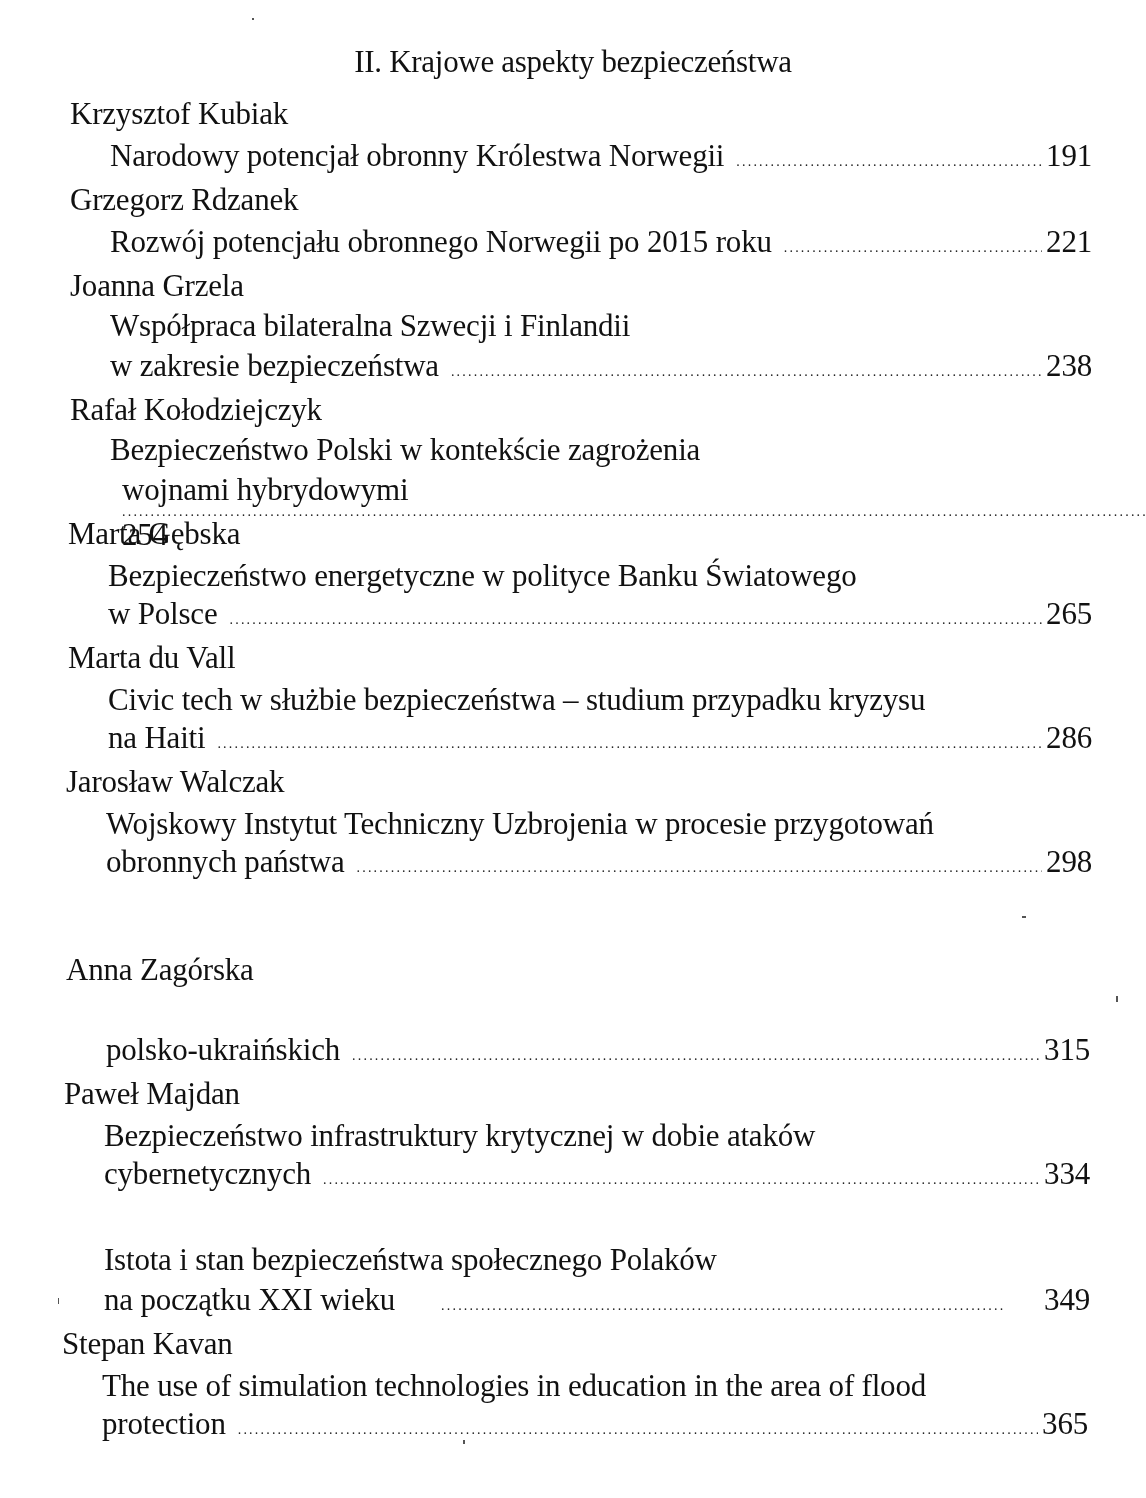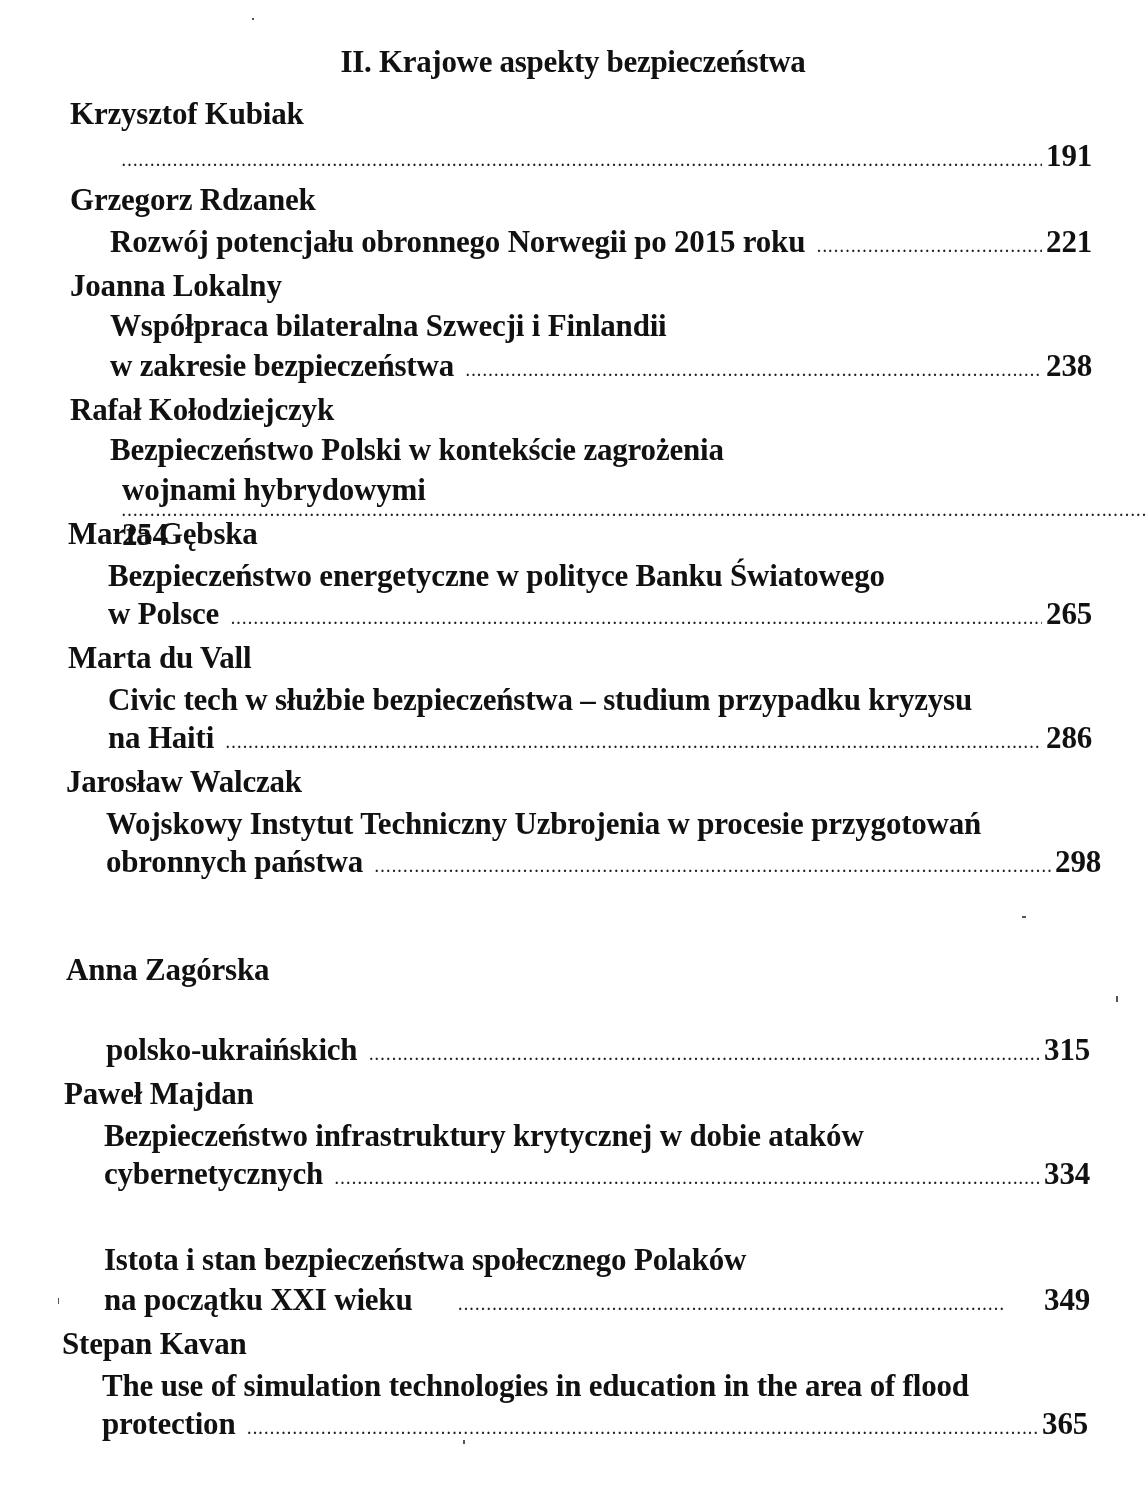--- a/index.html
+++ b/index.html
@@ -1,21 +1,21 @@
 <!DOCTYPE html>
 <html><head>
 <meta charset="utf-8">
 <style>
   html, body { margin: 0; padding: 0; background: #ffffff; }
   body {
     width: 1146px; height: 1498px; position: relative; overflow: hidden;
     font-family: "Liberation Serif", "DejaVu Serif", serif;
     color: #111111;
   }
-  .page { position: absolute; left: 0; top: 0; width: 1146px; height: 1498px; font-weight: bold; }
+  .page { position: absolute; left: 0; top: 0; width: 1146px; height: 1498px; }
   .section-heading {
     position: absolute; left: 0; width: 1146px; text-align: center;
     font-size: 31px; letter-spacing: -0.3px; white-space: nowrap;
   }
   .line {
     position: absolute; font-size: 31px; white-space: nowrap; letter-spacing: -0.2px;
     line-height: 1;
   }
   .tocline {
     position: absolute; display: flex; align-items: baseline; font-size: 31px;
@@ -31,32 +31,33 @@
 </style>
 </head>
 <body>
 
 <div class="page">
 
   <div class="section-heading" style="top:44px;">II. Krajowe aspekty bezpieczeństwa</div>
 
   <div class="line" style="left:70px; top:98px;">Krzysztof Kubiak</div>
   <div class="tocline" style="left:110px; right:54px; top:140px;">
+    <span class="t">Narodowy potencjał obronny Królestwa Norwegii</span>
     <span class="dots">................................................................................................................................................................................................................</span>
     <span class="p">191</span>
   </div>
 
   <div class="line" style="left:70px; top:184px;">Grzegorz Rdzanek</div>
   <div class="tocline" style="left:110px; right:54px; top:226px;">
     <span class="t">Rozwój potencjału obronnego Norwegii po 2015 roku</span>
     <span class="dots">................................................................................................................................................................................................................</span>
     <span class="p">221</span>
   </div>
 
-  <div class="line" style="left:70px; top:270px;">Joanna Lokalny</div>
+  <div class="line" style="left:70px; top:270px;">Joanna Grzela</div>
   <div class="line" style="left:110px; top:310px;">Współpraca bilateralna Szwecji i Finlandii</div>
   <div class="tocline" style="left:110px; right:54px; top:350px;">
     <span class="t">w zakresie bezpieczeństwa</span>
     <span class="dots">................................................................................................................................................................................................................</span>
     <span class="p">238</span>
   </div>
 
   <div class="line" style="left:70px; top:394px;">Rafał Kołodziejczyk</div>
   <div class="line" style="left:110px; top:434px;">Bezpieczeństwo Polski w kontekście zagrożenia</div>
   <div class="tocline" style="left:110px; right:54px; top:474px;flex-direction:column;">
@@ -76,21 +77,21 @@
   <div class="line" style="left:68px; top:642px;">Marta du Vall</div>
   <div class="line" style="left:108px; top:684px;">Civic tech w służbie bezpieczeństwa – studium przypadku kryzysu</div>
   <div class="tocline" style="left:108px; right:54px; top:722px;">
     <span class="t">na Haiti</span>
     <span class="dots">................................................................................................................................................................................................................</span>
     <span class="p">286</span>
   </div>
 
   <div class="line" style="left:66px; top:766px;">Jarosław Walczak</div>
   <div class="line" style="left:106px; top:808px;">Wojskowy Instytut Techniczny Uzbrojenia w procesie przygotowań</div>
-  <div class="tocline" style="left:106px; right:45px; top:846px;">
+  <div class="tocline" style="left:106px; right:54px; top:846px;">
     <span class="t">obronnych państwa</span>
     <span class="dots">................................................................................................................................................................................................................</span>
     <span class="p">298</span>
   </div>
 
 
   <div class="line" style="left:66px; top:954px;">Anna Zagórska</div>
   <div class="tocline" style="left:106px; right:56px; top:1034px;">
     <span class="t">polsko-ukraińskich</span>
     <span class="dots">................................................................................................................................................................................................................</span>

